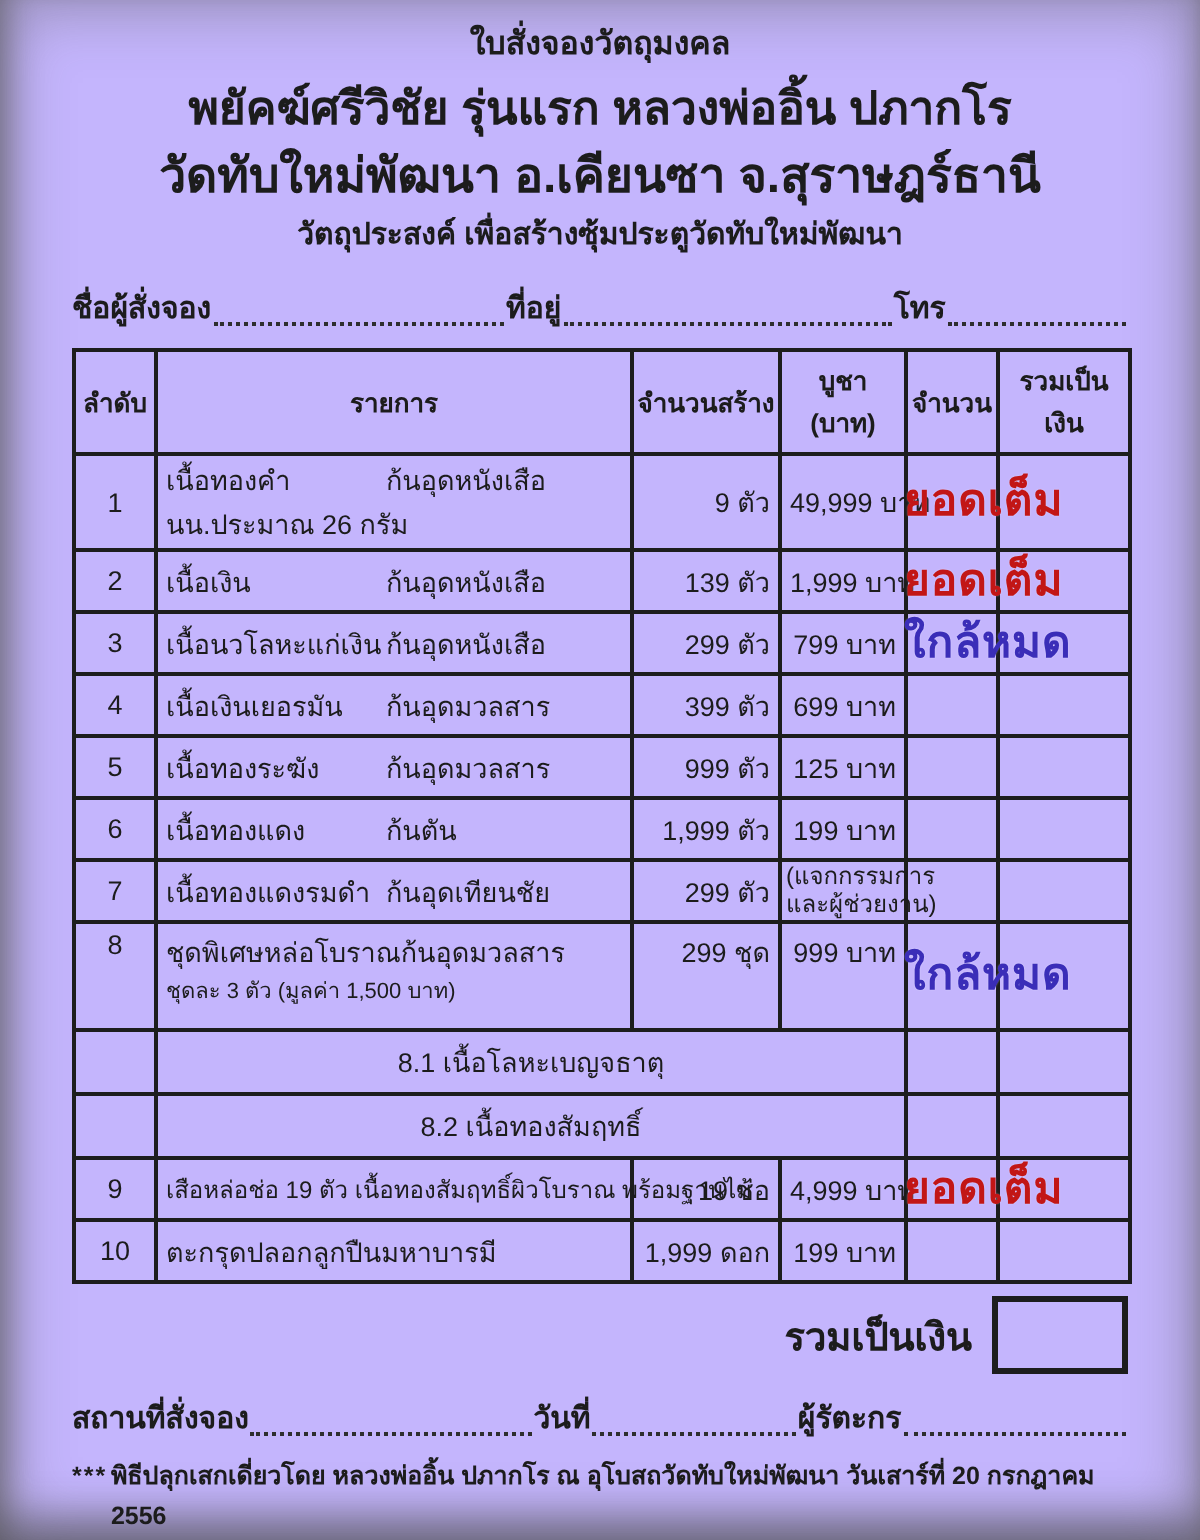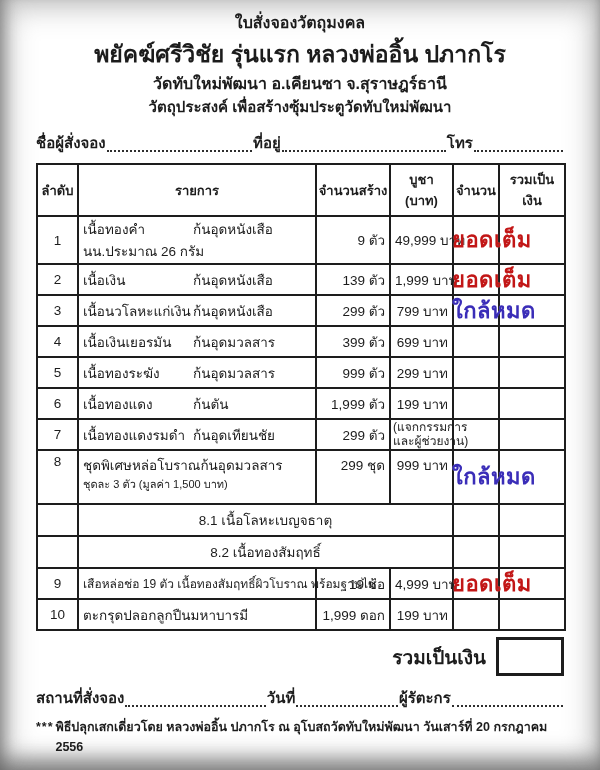--- a/index.html
+++ b/index.html
@@ -1,26 +1,26 @@
 <!DOCTYPE html>
 <html><head>
 <meta charset="utf-8">
 <style>
   html,body{margin:0;padding:0;background:#8f8f8f;font-family:"Liberation Sans","DejaVu Sans",sans-serif;}
-  .page{position:relative;width:600px;height:770px;margin:0 auto;background:#ffffff;color:#1c1c1c;
+  .page{position:relative;width:600px;height:770px;margin:0 auto;background:#c4b5fd;color:#1c1c1c;
         box-shadow:inset 0 0 28px 8px rgba(95,95,95,.38),
                    inset 0 -16px 20px -6px rgba(60,60,60,.55),
                    inset 12px 0 16px -9px rgba(90,90,90,.5),
                    inset -6px 0 10px -7px rgba(120,120,120,.35);
         overflow:hidden;}
   .inner{padding:10px 36px 0 36px;}
   .hdr{text-align:center;line-height:1.35;}
   .hdr .t1{font-size:16px;font-weight:bold;margin-top:2px;}
   .hdr .t2{font-size:23px;font-weight:bold;margin-top:5px;}
-  .hdr .t3{font-size:16px;font-weight:bold;margin-top:3px;}
+  .hdr .t3{font-size:24px;font-weight:bold;margin-top:3px;}
   .hdr .t4{font-size:15px;font-weight:bold;margin-top:3px;}
   .fline{display:flex;align-items:flex-end;font-weight:bold;font-size:15px;margin-top:14px;white-space:nowrap;}
   .fline .dots{border-bottom:2px dotted #2e2e2e;margin:0 1px 3px 1px;height:1px;}
   .d1{flex:1.55;} .d2{flex:1.75;} .d3{flex:0.95;}
   .b1{flex:1.45;} .b2{flex:1.05;} .b3{flex:1.15;}
   table.order{border-collapse:collapse;width:528px;margin-top:8px;table-layout:fixed;padding-left:48px;}
   table.order th,table.order td{border:2px solid #1d1d1d;padding:1px 4px;font-size:13.5px;overflow:visible;}
   table.order th{font-weight:bold;font-size:13px;padding:4px 1px;text-align:center;}
   col.w-no{width:41px;} col.w-item{width:238px;} col.w-made{width:74px;}
   col.w-price{width:63px;} col.w-qty{width:46px;} col.w-total{width:66px;}
@@ -125,21 +125,21 @@
         <td class="c-made">399 ตัว</td>
         <td class="c-price">699 บาท</td>
         <td class="c-qty"></td>
         <td class="c-total"></td>
       </tr>
 
       <tr>
         <td class="c-no">5</td>
         <td class="c-item"><span class="iname">เนื้อทองระฆัง</span><span>ก้นอุดมวลสาร</span></td>
         <td class="c-made">999 ตัว</td>
-        <td class="c-price">299 บาท</td>
+        <td class="c-price">125 บาท</td>
         <td class="c-qty"></td>
         <td class="c-total"></td>
       </tr>
 
       <tr>
         <td class="c-no">6</td>
         <td class="c-item"><span class="iname">เนื้อทองแดง</span><span>ก้นตัน</span></td>
         <td class="c-made">1,999 ตัว</td>
         <td class="c-price">199 บาท</td>
         <td class="c-qty"></td>

